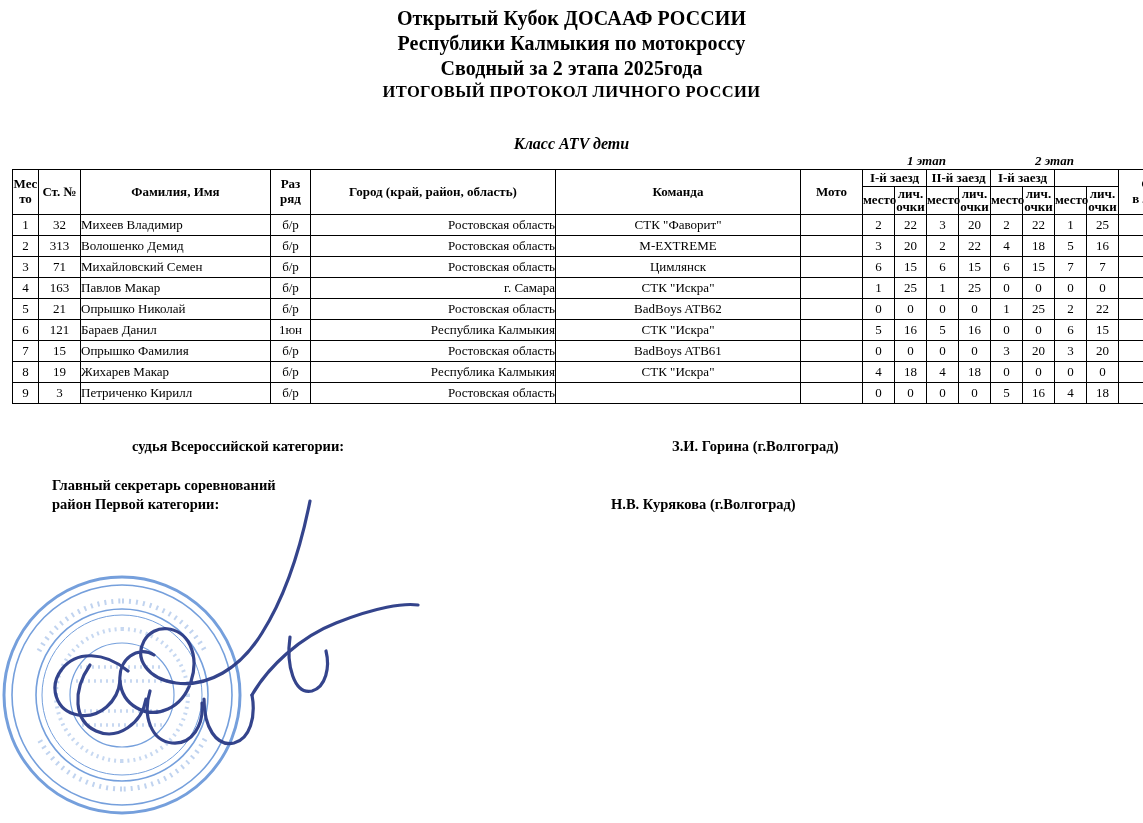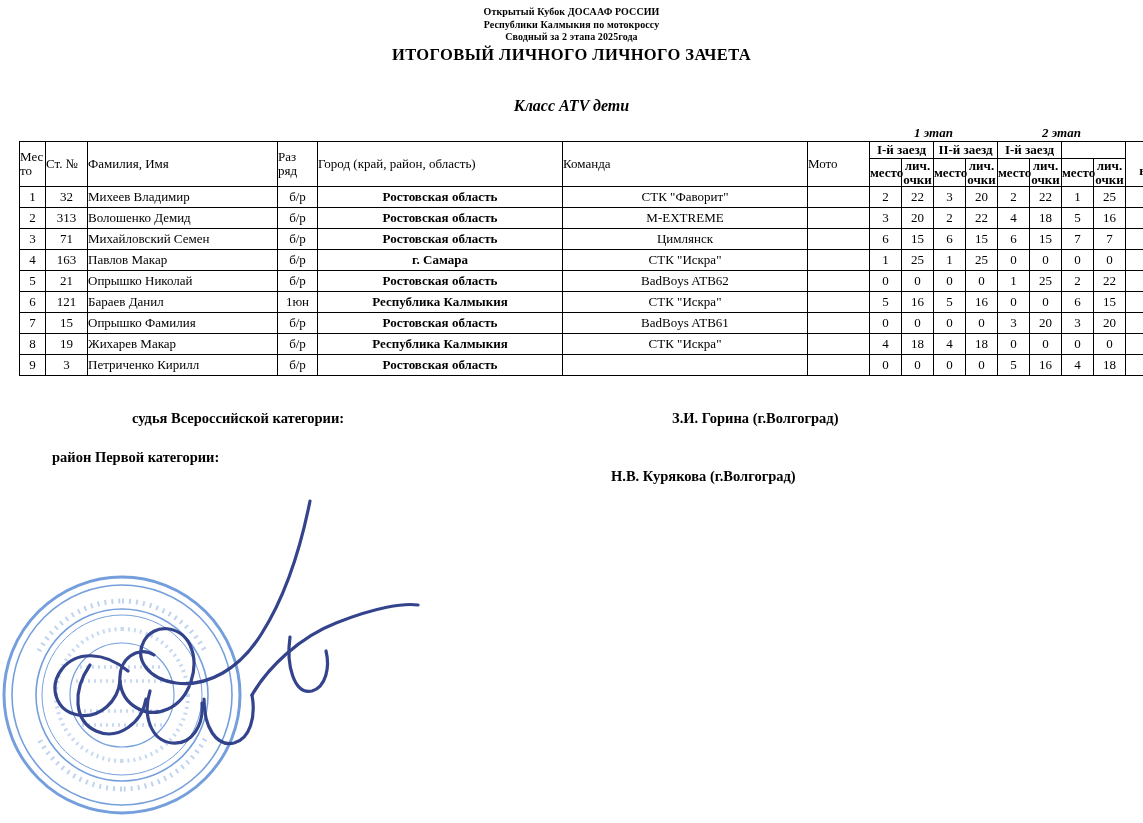--- a/index.html
+++ b/index.html
@@ -17,55 +17,55 @@
   }
 
   
   .doc-header {
     text-align: center;
     padding-top: 6px;
     line-height: 1.25;
   }
   .doc-header div {
     font-weight: bold;
-    font-size: 10px;
+    font-size: 20px;
     letter-spacing: 0.1px;
   }
   .doc-header .line4 {
     font-size: 16.5px;
     letter-spacing: 0.4px;
     padding-top: 1px;
   }
 
   .class-line {
     text-align: center;
     font-weight: bold;
     font-style: italic;
     font-size: 16px;
     margin-top: 32px;
-    margin-bottom: 10px;
   }
 
   
   .table-wrap {
-    padding: 0 19px;
+    padding: 0 12px;
   }
   table.protocol {
     border-collapse: collapse;
     width: 1131px;
     table-layout: fixed;
   }
   table.protocol td, table.protocol th {
     border: 1px solid #000000;
     padding: 0;
     font-size: 13px;
     vertical-align: middle;
   }
   .hdr-cell {
-    font-weight: normal;
+    text-align: center;
+    font-weight: bold;
     font-size: 10.5px;
     line-height: 1.1;
     padding: 1px 1px;
   }
   .hdr-main {
     font-size: 11px;
   }
   .stage-title {
     text-align: center;
     font-weight: bold;
@@ -99,21 +99,21 @@
   }
 
   
   tr.data-row td {
     height: 20px;
   }
   .c-place   { text-align: center; font-size: 14px; }
   .c-num     { text-align: center; font-size: 14px; }
   .c-name    { text-align: left; padding-left: 5px; font-size: 14.5px; }
   .c-razr    { text-align: center; font-size: 13.5px; }
-  .c-city    { text-align: center; padding-left: 5px; font-size: 14px; font-weight: bold; }
+  .c-city    { text-align: right; padding-left: 5px; font-size: 14px; }
   .c-team    { text-align: center; font-size: 14.5px; }
   .c-moto    { text-align: center; font-size: 13px; }
   .c-score   { text-align: center; font-size: 13px; }
   .c-total   { text-align: center; font-size: 14px; }
 
   
   .signatures {
     position: relative;
     margin-top: 34px;
     font-size: 14.5px;
@@ -140,21 +140,21 @@
     pointer-events: none;
   }
 </style>
 </head>
 <body>
 
 <div class="doc-header">
   <div>Открытый Кубок ДОСААФ РОССИИ</div>
   <div>Республики Калмыкия по мотокроссу</div>
   <div>Сводный за 2 этапа 2025года</div>
-  <div class="line4">ИТОГОВЫЙ ЛИЧНОГО ЛИЧНОГО ЗАЧЕТА</div>
+  <div class="line4">ИТОГОВЫЙ ПРОТОКОЛ ЛИЧНОГО РОССИИ</div>
 </div>
 
 <div class="class-line">Класс ATV дети</div>
 
 <div class="table-wrap">
   <table class="protocol">
     <colgroup>
       <col style="width:26px">
       <col style="width:42px">
       <col style="width:190px">
@@ -385,20 +385,21 @@
         <td class="c-total">34</td>
       </tr>
     </tbody>
   </table>
 </div>
 
 <div class="signatures">
   <div class="sig-left sig1-left">судья Всероссийской категории:</div>
   <div class="sig-right sig1-right">З.И. Горина (г.Волгоград)</div>
   <div class="sig-left sig2-left">
+    <div>Главный секретарь соревнований</div>
     <div>район Первой категории:</div>
   </div>
   <div class="sig-right sig2-right">Н.В. Курякова (г.Волгоград)</div>
 </div>
 
 <div class="stamp-area">
   <svg width="420" height="368" viewBox="0 0 420 368" xmlns="http://www.w3.org/2000/svg">
 
     <g opacity="0.85">
       <circle cx="122" cy="240" r="118" fill="none" stroke="#5d8fd6" stroke-width="3"></circle>

